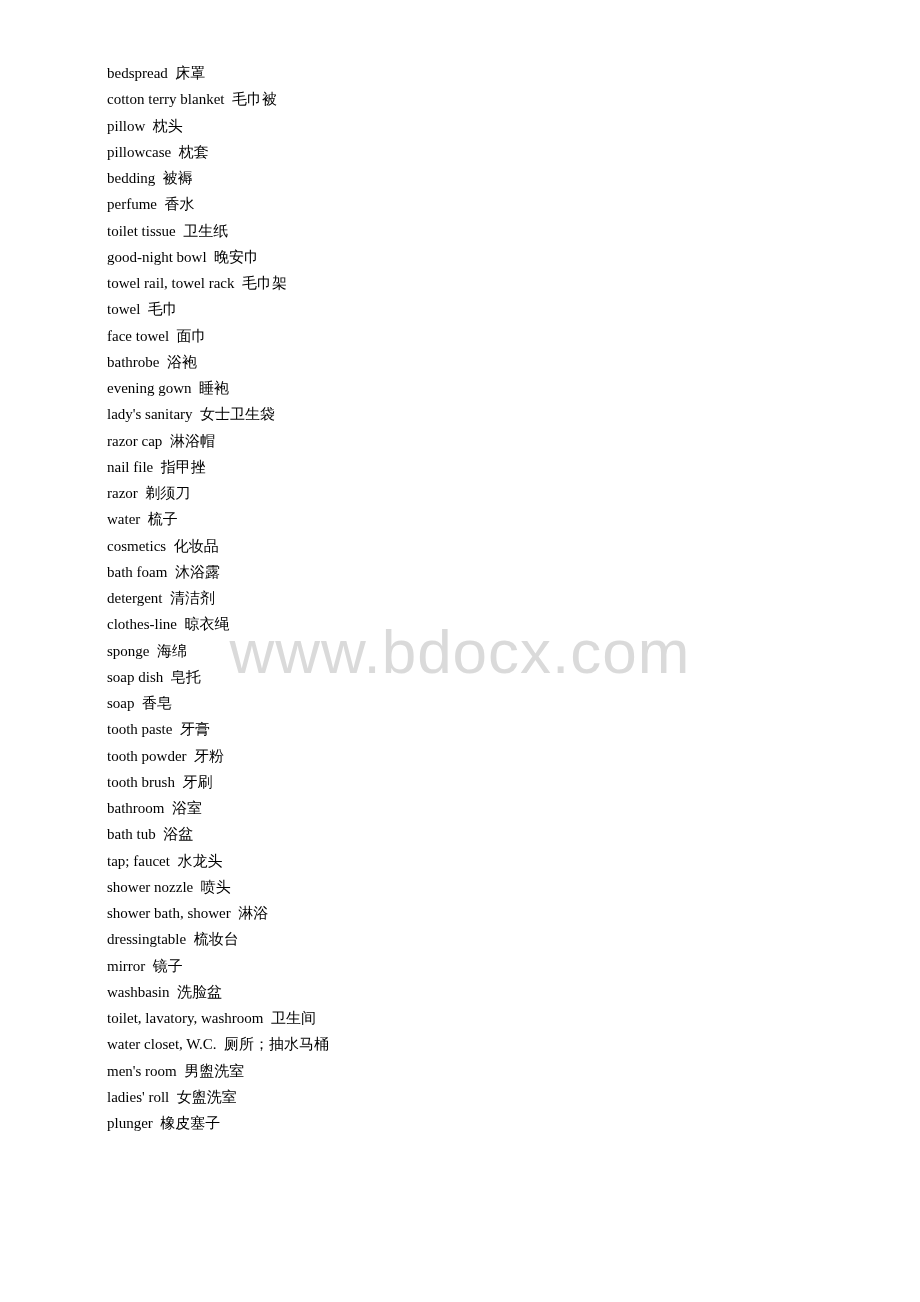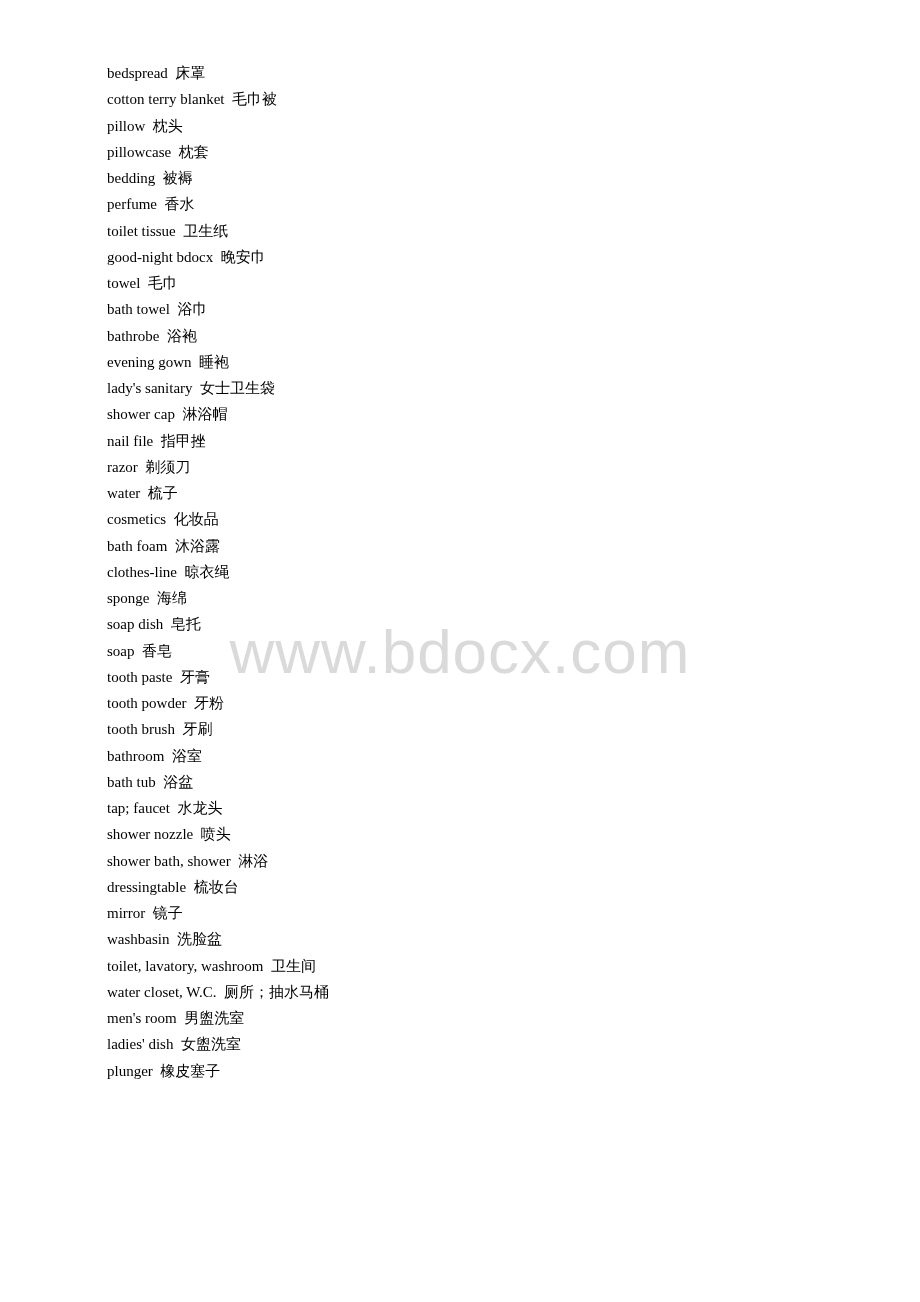--- a/index.html
+++ b/index.html
@@ -52,45 +52,47 @@
 
 <div class="page-content">
 
 <span class="vocab-line"><span>bedspread</span>&nbsp;&nbsp;<span>床罩</span></span>
     <span class="vocab-line"><span>cotton terry blanket</span>&nbsp;&nbsp;<span>毛巾被</span></span>
     <span class="vocab-line"><span>pillow</span>&nbsp;&nbsp;<span>枕头</span></span>
     <span class="vocab-line"><span>pillowcase</span>&nbsp;&nbsp;<span>枕套</span></span>
     <span class="vocab-line"><span>bedding</span>&nbsp;&nbsp;<span>被褥</span></span>
     <span class="vocab-line"><span>perfume</span>&nbsp;&nbsp;<span>香水</span></span>
     <span class="vocab-line"><span>toilet tissue</span>&nbsp;&nbsp;<span>卫生纸</span></span>
-    <span class="vocab-line"><span>good-night bdocx</span>&nbsp;&nbsp;<span>晚安巾</span></span>
+    <span class="vocab-line"><span>good-night bowl</span>&nbsp;&nbsp;<span>晚安巾</span></span>
+    <span class="vocab-line"><span>towel rail, towel rack</span>&nbsp;&nbsp;<span>毛巾架</span></span>
     <span class="vocab-line"><span>towel</span>&nbsp;&nbsp;<span>毛巾</span></span>
-    <span class="vocab-line"><span>bath towel</span>&nbsp;&nbsp;<span>浴巾</span></span>
+    <span class="vocab-line"><span>face towel</span>&nbsp;&nbsp;<span>面巾</span></span>
     <span class="vocab-line"><span>bathrobe</span>&nbsp;&nbsp;<span>浴袍</span></span>
     <span class="vocab-line"><span>evening gown</span>&nbsp;&nbsp;<span>睡袍</span></span>
     <span class="vocab-line"><span>lady's sanitary</span>&nbsp;&nbsp;<span>女士卫生袋</span></span>
-    <span class="vocab-line"><span>shower cap</span>&nbsp;&nbsp;<span>淋浴帽</span></span>
+    <span class="vocab-line"><span>razor cap</span>&nbsp;&nbsp;<span>淋浴帽</span></span>
     <span class="vocab-line"><span>nail file</span>&nbsp;&nbsp;<span>指甲挫</span></span>
     <span class="vocab-line"><span>razor</span>&nbsp;&nbsp;<span>剃须刀</span></span>
     <span class="vocab-line"><span>water</span>&nbsp;&nbsp;<span>梳子</span></span>
     <span class="vocab-line"><span>cosmetics</span>&nbsp;&nbsp;<span>化妆品</span></span>
     <span class="vocab-line"><span>bath foam</span>&nbsp;&nbsp;<span>沐浴露</span></span>
+    <span class="vocab-line"><span>detergent</span>&nbsp;&nbsp;<span>清洁剂</span></span>
     <span class="vocab-line"><span>clothes-line</span>&nbsp;&nbsp;<span>晾衣绳</span></span>
     <span class="vocab-line"><span>sponge</span>&nbsp;&nbsp;<span>海绵</span></span>
     <span class="vocab-line"><span>soap dish</span>&nbsp;&nbsp;<span>皂托</span></span>
     <span class="vocab-line"><span>soap</span>&nbsp;&nbsp;<span>香皂</span></span>
     <span class="vocab-line"><span>tooth paste</span>&nbsp;&nbsp;<span>牙膏</span></span>
     <span class="vocab-line"><span>tooth powder</span>&nbsp;&nbsp;<span>牙粉</span></span>
     <span class="vocab-line"><span>tooth brush</span>&nbsp;&nbsp;<span>牙刷</span></span>
     <span class="vocab-line"><span>bathroom</span>&nbsp;&nbsp;<span>浴室</span></span>
     <span class="vocab-line"><span>bath tub</span>&nbsp;&nbsp;<span>浴盆</span></span>
     <span class="vocab-line"><span>tap; faucet</span>&nbsp;&nbsp;<span>水龙头</span></span>
     <span class="vocab-line"><span>shower nozzle</span>&nbsp;&nbsp;<span>喷头</span></span>
     <span class="vocab-line"><span>shower bath, shower</span>&nbsp;&nbsp;<span>淋浴</span></span>
     <span class="vocab-line"><span>dressingtable</span>&nbsp;&nbsp;<span>梳妆台</span></span>
     <span class="vocab-line"><span>mirror</span>&nbsp;&nbsp;<span>镜子</span></span>
     <span class="vocab-line"><span>washbasin</span>&nbsp;&nbsp;<span>洗脸盆</span></span>
     <span class="vocab-line"><span>toilet, lavatory, washroom</span>&nbsp;&nbsp;<span>卫生间</span></span>
     <span class="vocab-line"><span>water closet, W.C.</span>&nbsp;&nbsp;<span>厕所；抽水马桶</span></span>
     <span class="vocab-line"><span>men's room</span>&nbsp;&nbsp;<span>男盥洗室</span></span>
-    <span class="vocab-line"><span>ladies' dish</span>&nbsp;&nbsp;<span>女盥洗室</span></span>
+    <span class="vocab-line"><span>ladies' roll</span>&nbsp;&nbsp;<span>女盥洗室</span></span>
     <span class="vocab-line"><span>plunger</span>&nbsp;&nbsp;<span>橡皮塞子</span></span>
   </div>
 
 </body></html>

